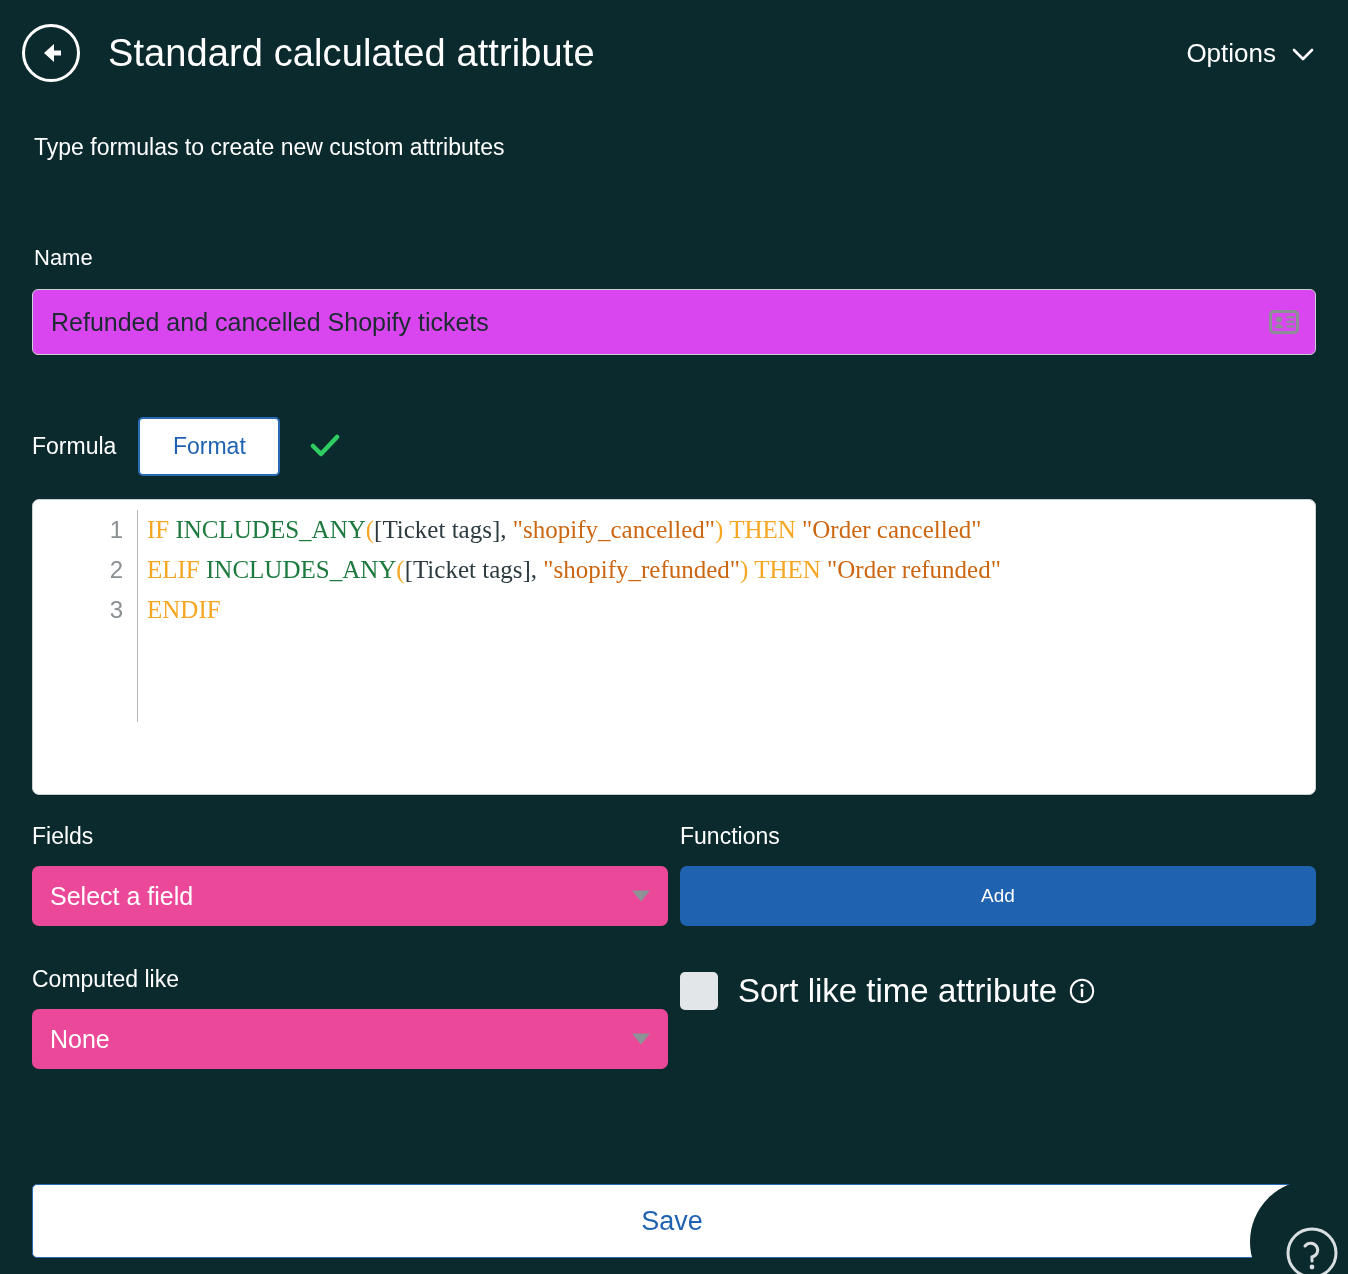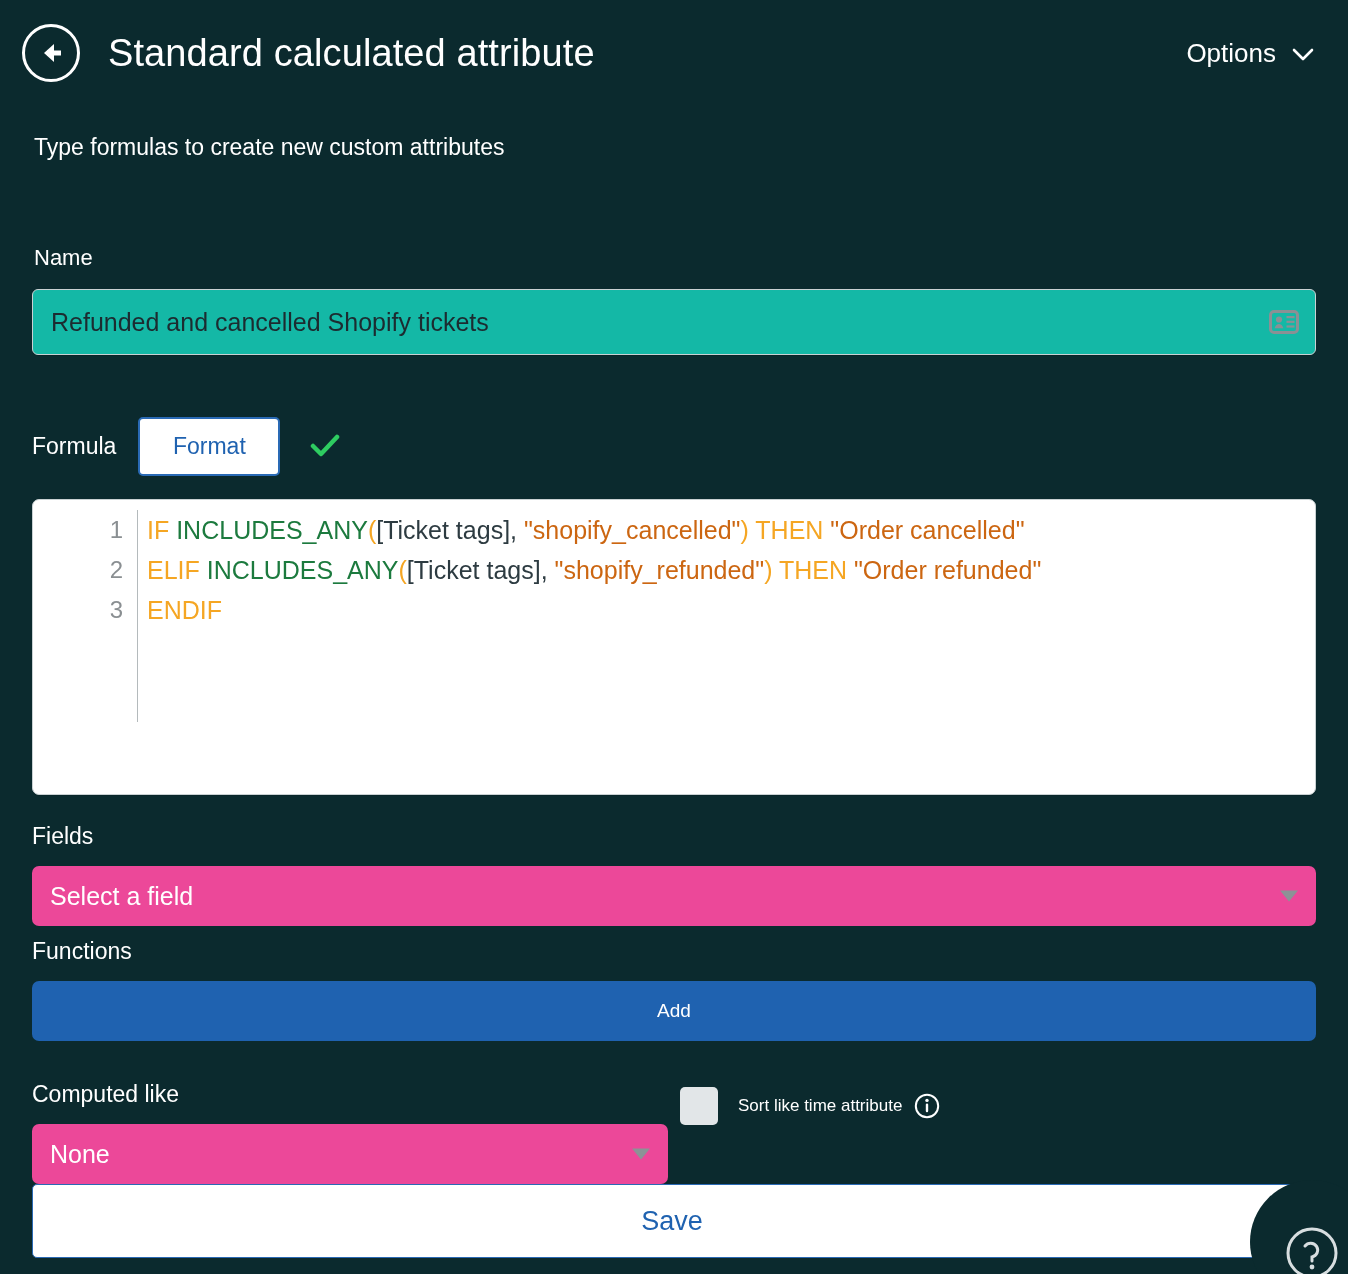--- a/index.html
+++ b/index.html
@@ -68,21 +68,21 @@
     font-size: 22px;
     font-weight: 400;
     margin-left: 34px;
   }
 
   .name-label { margin-top: 84px; }
 
   .name-wrap {
     margin: 18px 32px 0 32px;
     height: 66px;
-    background: #14b8a6;
+    background: #d946ef;
     border: 1px solid #c9d1d3;
     border-radius: 6px;
     display: flex;
     align-items: center;
     padding: 0 14px 0 14px;
     box-shadow: 0 1px 0 rgba(0,0,0,0.12);
   }
   .name-input {
     flex: 1 1 auto;
     border: none;
@@ -168,35 +168,34 @@
     width: 1px;
     height: 212px;
     background: #b4babc;
   }
   .code {
     flex: 1 1 auto;
     padding-left: 10px;
     font-size: 25px;
     line-height: 40px;
     white-space: nowrap;
-    font-family: Liberation Sans, sans-serif;
+    font-family: Liberation Serif, serif;
   }
   .tok-kw   { color: #f5a623; }
   .tok-fn   { color: #1c7a3e; }
   .tok-paren{ color: #f5a623; }
   .tok-field{ color: #2d3b41; }
   .tok-str  { color: #cc6611; }
   .tok-punc { color: #2d3b41; }
 
   
   .cols {
     display: flex;
     margin: 28px 32px 0 32px;
     gap: 12px;
-    flex-direction: column;
   }
   .col { flex: 1 1 0; min-width: 0; }
   .col-label {
     font-size: 23px;
     margin-bottom: 16px;
   }
   .blue-select {
     position: relative;
     height: 60px;
     background: #ec4899;
@@ -245,23 +244,22 @@
   }
   .checkbox {
     width: 38px;
     height: 38px;
     flex: 0 0 38px;
     background: #e2e6e8;
     border-radius: 5px;
     cursor: pointer;
   }
   .checkbox-label {
-    font-size: 17px;
-    display: flex;
-    align-items: center;
+    font-size: 33px;
+    display: flex;
     gap: 12px;
   }
   .info-icon { display: inline-flex; align-items: center; cursor: pointer; }
 
   
   .save-btn {
     position: absolute;
     left: 32px;
     right: 36px;
     bottom: 16px;

